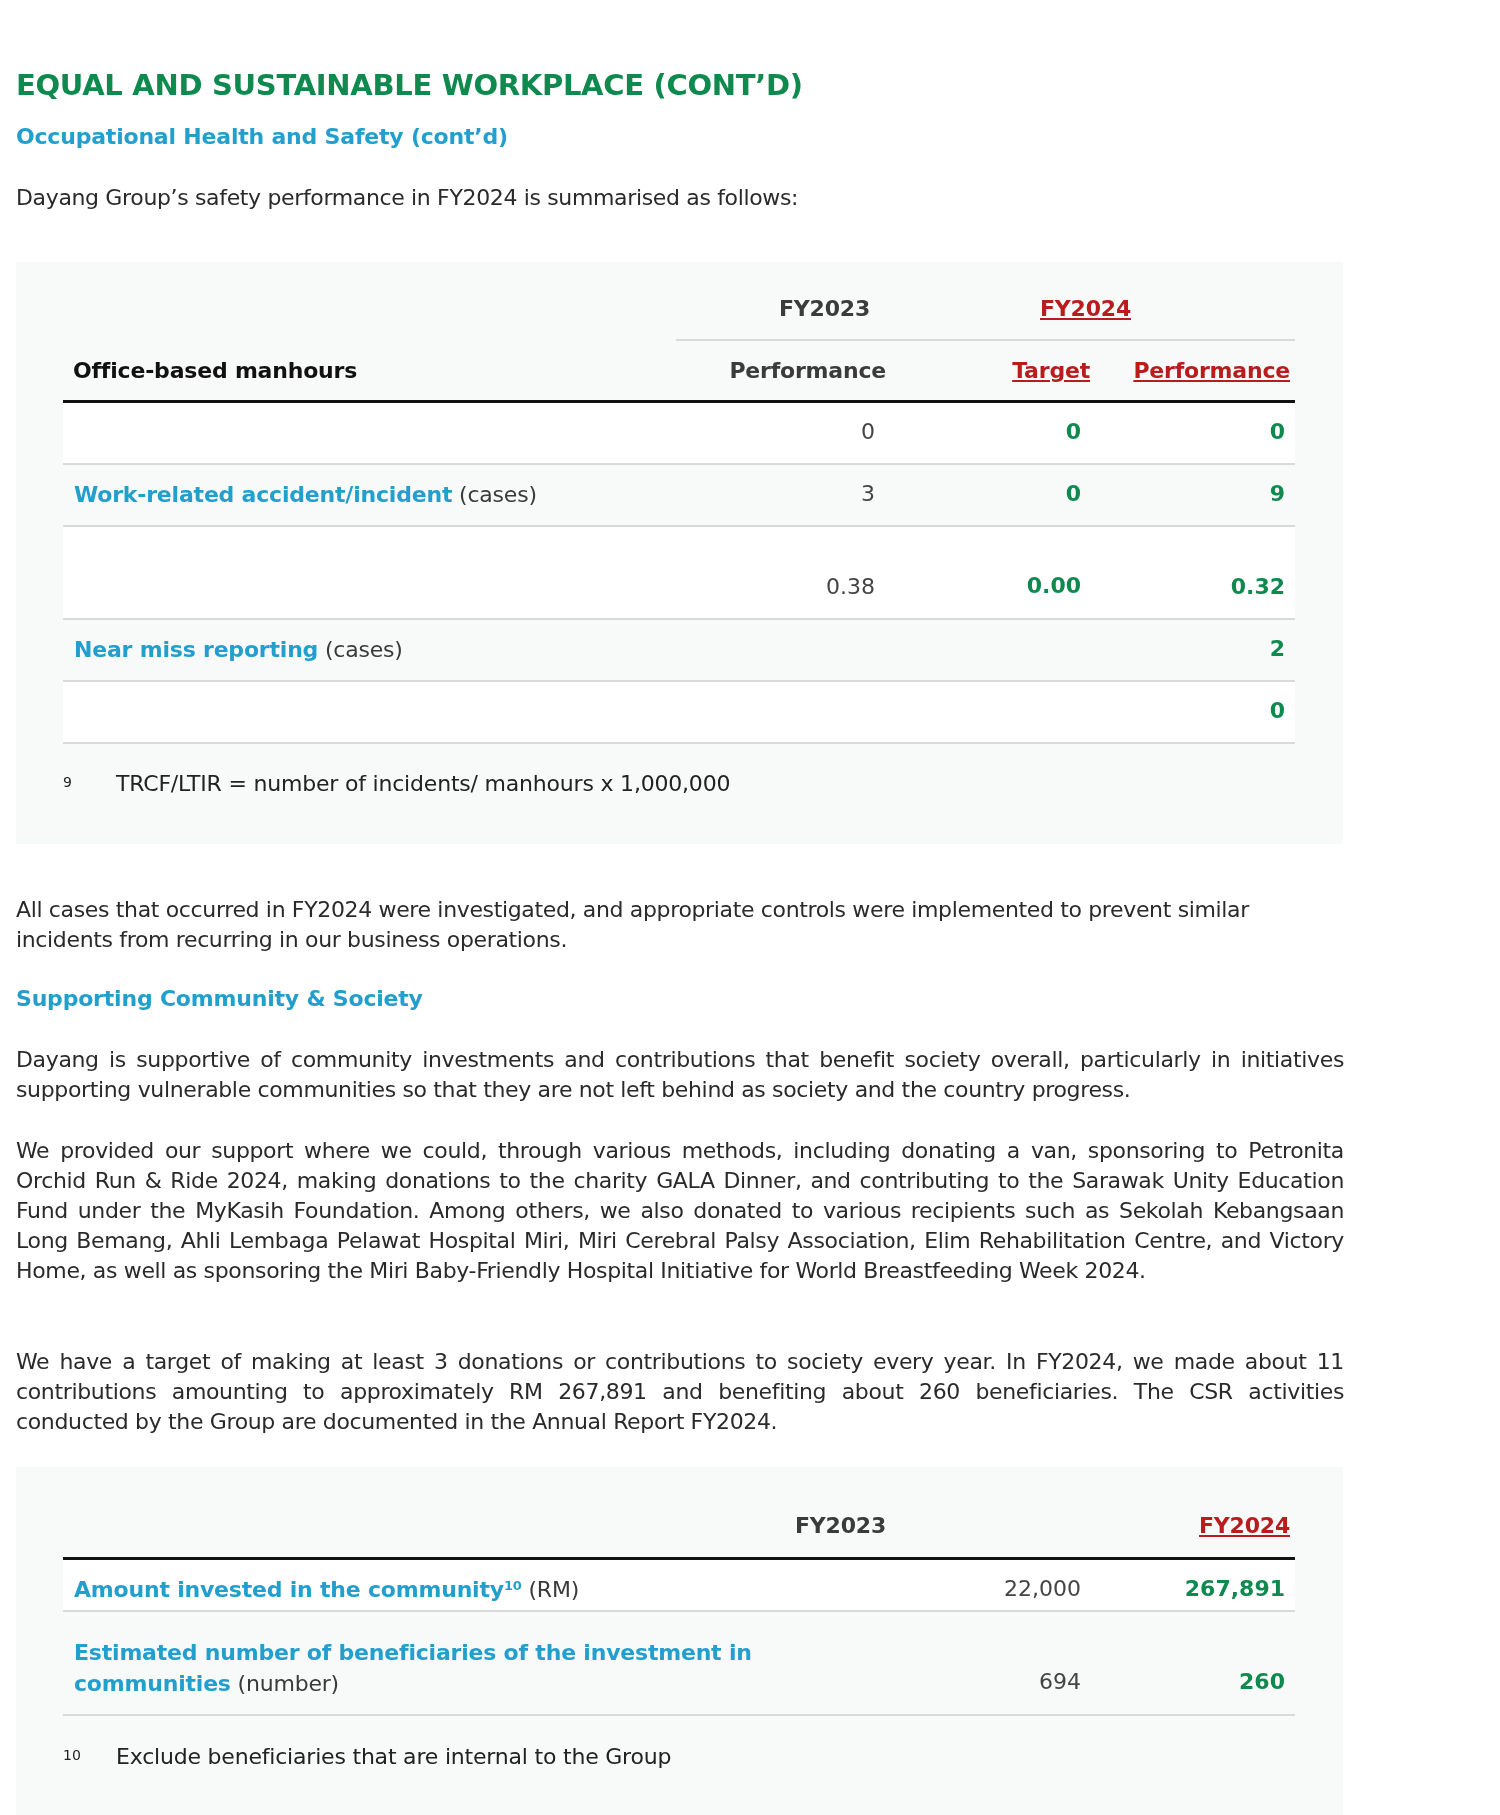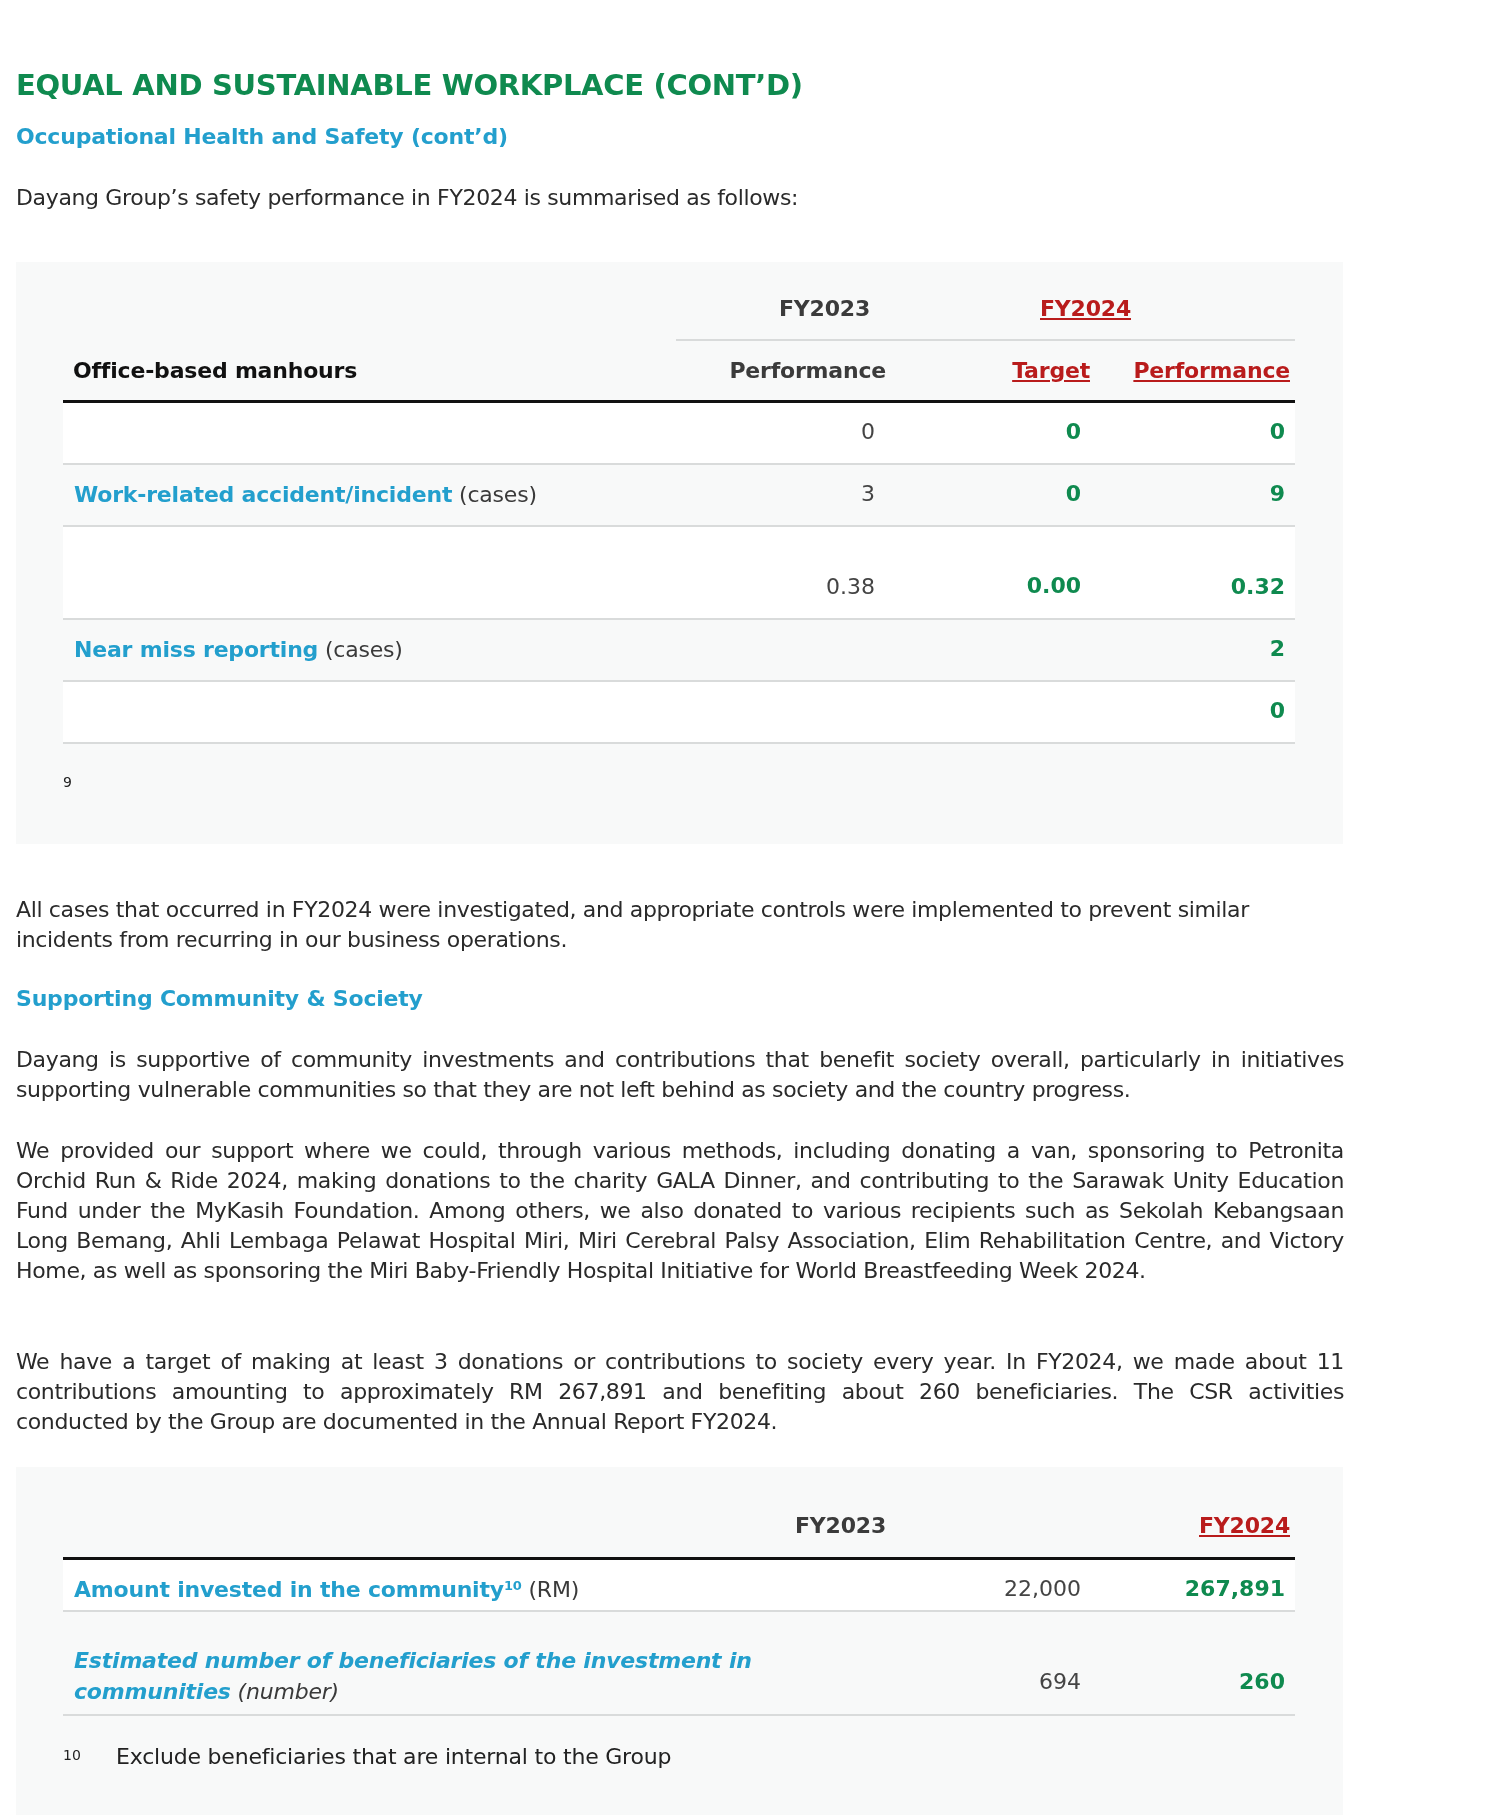--- a/index.html
+++ b/index.html
@@ -160,20 +160,21 @@
     <div class="val cur" style="right:10px; top:16px;">2</div>
   </div>
 
   <div class="row white" style="left:47px; top:420px; width:1232px; height:62px;">
     <div class="val prev" style="right:420px; top:16px;"></div>
     <div class="val cur" style="right:214px; top:16px;"></div>
     <div class="val cur" style="right:10px; top:16px;">0</div>
   </div>
 
   <div class="fn-num" style="left:47px; top:512px;">9</div>
+  <div class="fn-text" style="left:100px; top:509px;">TRCF/LTIR = number of incidents/ manhours x 1,000,000</div>
 </div>
 
 <div class="abs para" style="top:895px;">All cases that occurred in FY2024 were investigated, and appropriate controls were implemented to prevent similar incidents from recurring in our business operations.</div>
 
 <div class="abs h2" style="top:986px;">Supporting Community &amp; Society</div>
 <div class="abs para justify" style="top:1045px;">Dayang is supportive of community investments and contributions that benefit society overall, particularly in initiatives supporting vulnerable communities so that they are not left behind as society and the country progress.</div>
 <div class="abs para justify" style="top:1136px;">We provided our support where we could, through various methods, including donating a van, sponsoring to Petronita Orchid Run &amp; Ride 2024, making donations to the charity GALA Dinner, and contributing to the Sarawak Unity Education Fund under the MyKasih Foundation. Among others, we also donated to various recipients such as Sekolah Kebangsaan Long Bemang, Ahli Lembaga Pelawat Hospital Miri, Miri Cerebral Palsy Association, Elim Rehabilitation Centre, and Victory Home, as well as sponsoring the Miri Baby-Friendly Hospital Initiative for World Breastfeeding Week 2024.</div>
 <div class="abs para justify" style="top:1347px;">We have a target of making at least 3 donations or contributions to society every year. In FY2024, we made about 11 contributions amounting to approximately RM 267,891 and benefiting about 260 beneficiaries. The CSR activities conducted by the Group are documented in the Annual Report FY2024.</div>
 
 <div class="abs panel" style="left:16px; top:1467px; width:1327px; height:348px;">
@@ -185,21 +186,21 @@
   <div class="row white" style="left:47px; top:93px; width:1232px; height:52px;">
     <div class="label" style="top:14px;">
       <span class="lb">Amount invested in the community</span><sup class="lb">10</sup>
       <span class="unit">(RM)</span>
     </div>
     <div class="val prev" style="right:214px; top:16px;">22,000</div>
     <div class="val cur" style="right:10px; top:16px;">267,891</div>
   </div>
 
   <div class="row grey" style="left:47px; top:155px; width:1232px; height:94px;">
-    <div class="label" style="top:23px;font-style:italic;">
+    <div class="label" style="top:15px;">
       <span class="lb">Estimated number of beneficiaries of the investment in</span><br>
       <span class="lb">communities</span>
       <span class="unit">(number)</span>
     </div>
     <div class="val prev" style="right:214px; top:47px;">694</div>
     <div class="val cur" style="right:10px; top:47px;">260</div>
   </div>
 
   <div class="fn-num" style="left:47px; top:280px;">10</div>
   <div class="fn-text" style="left:100px; top:277px;">Exclude beneficiaries that are internal to the Group</div>

